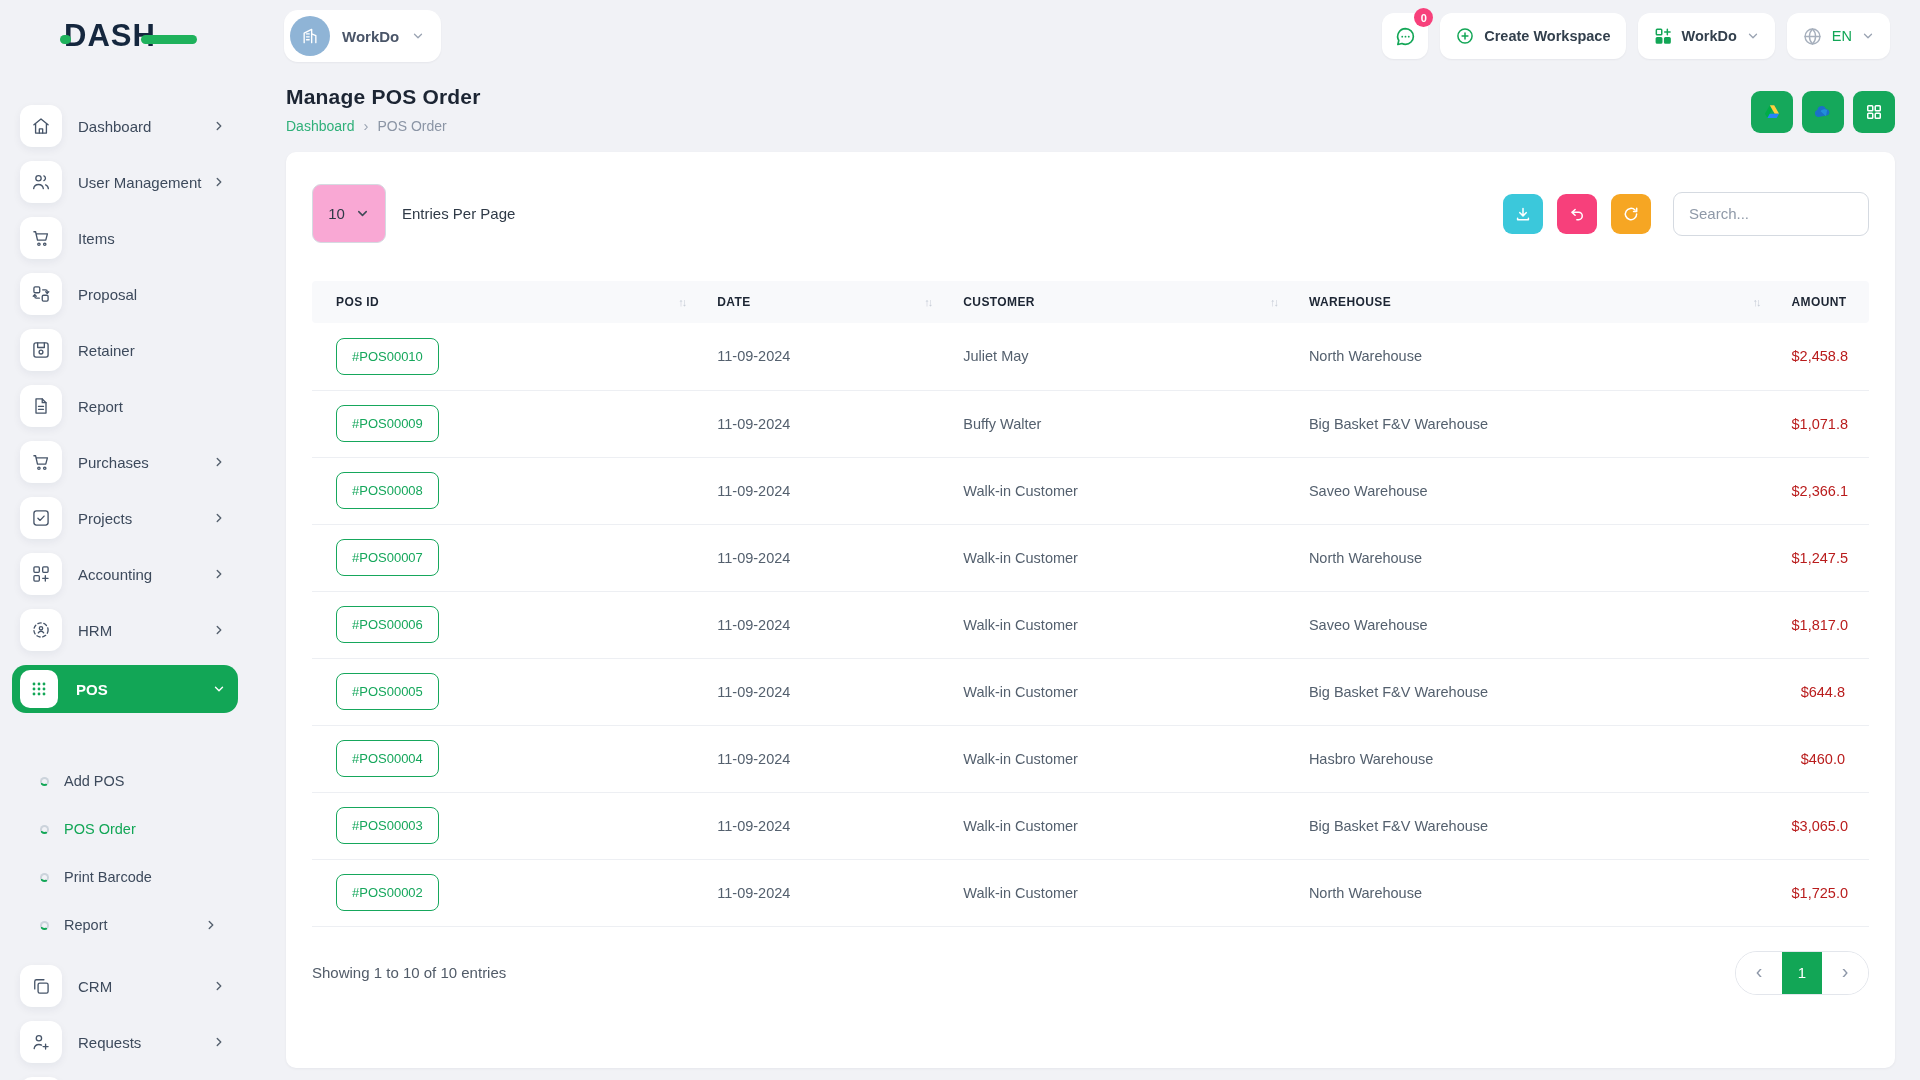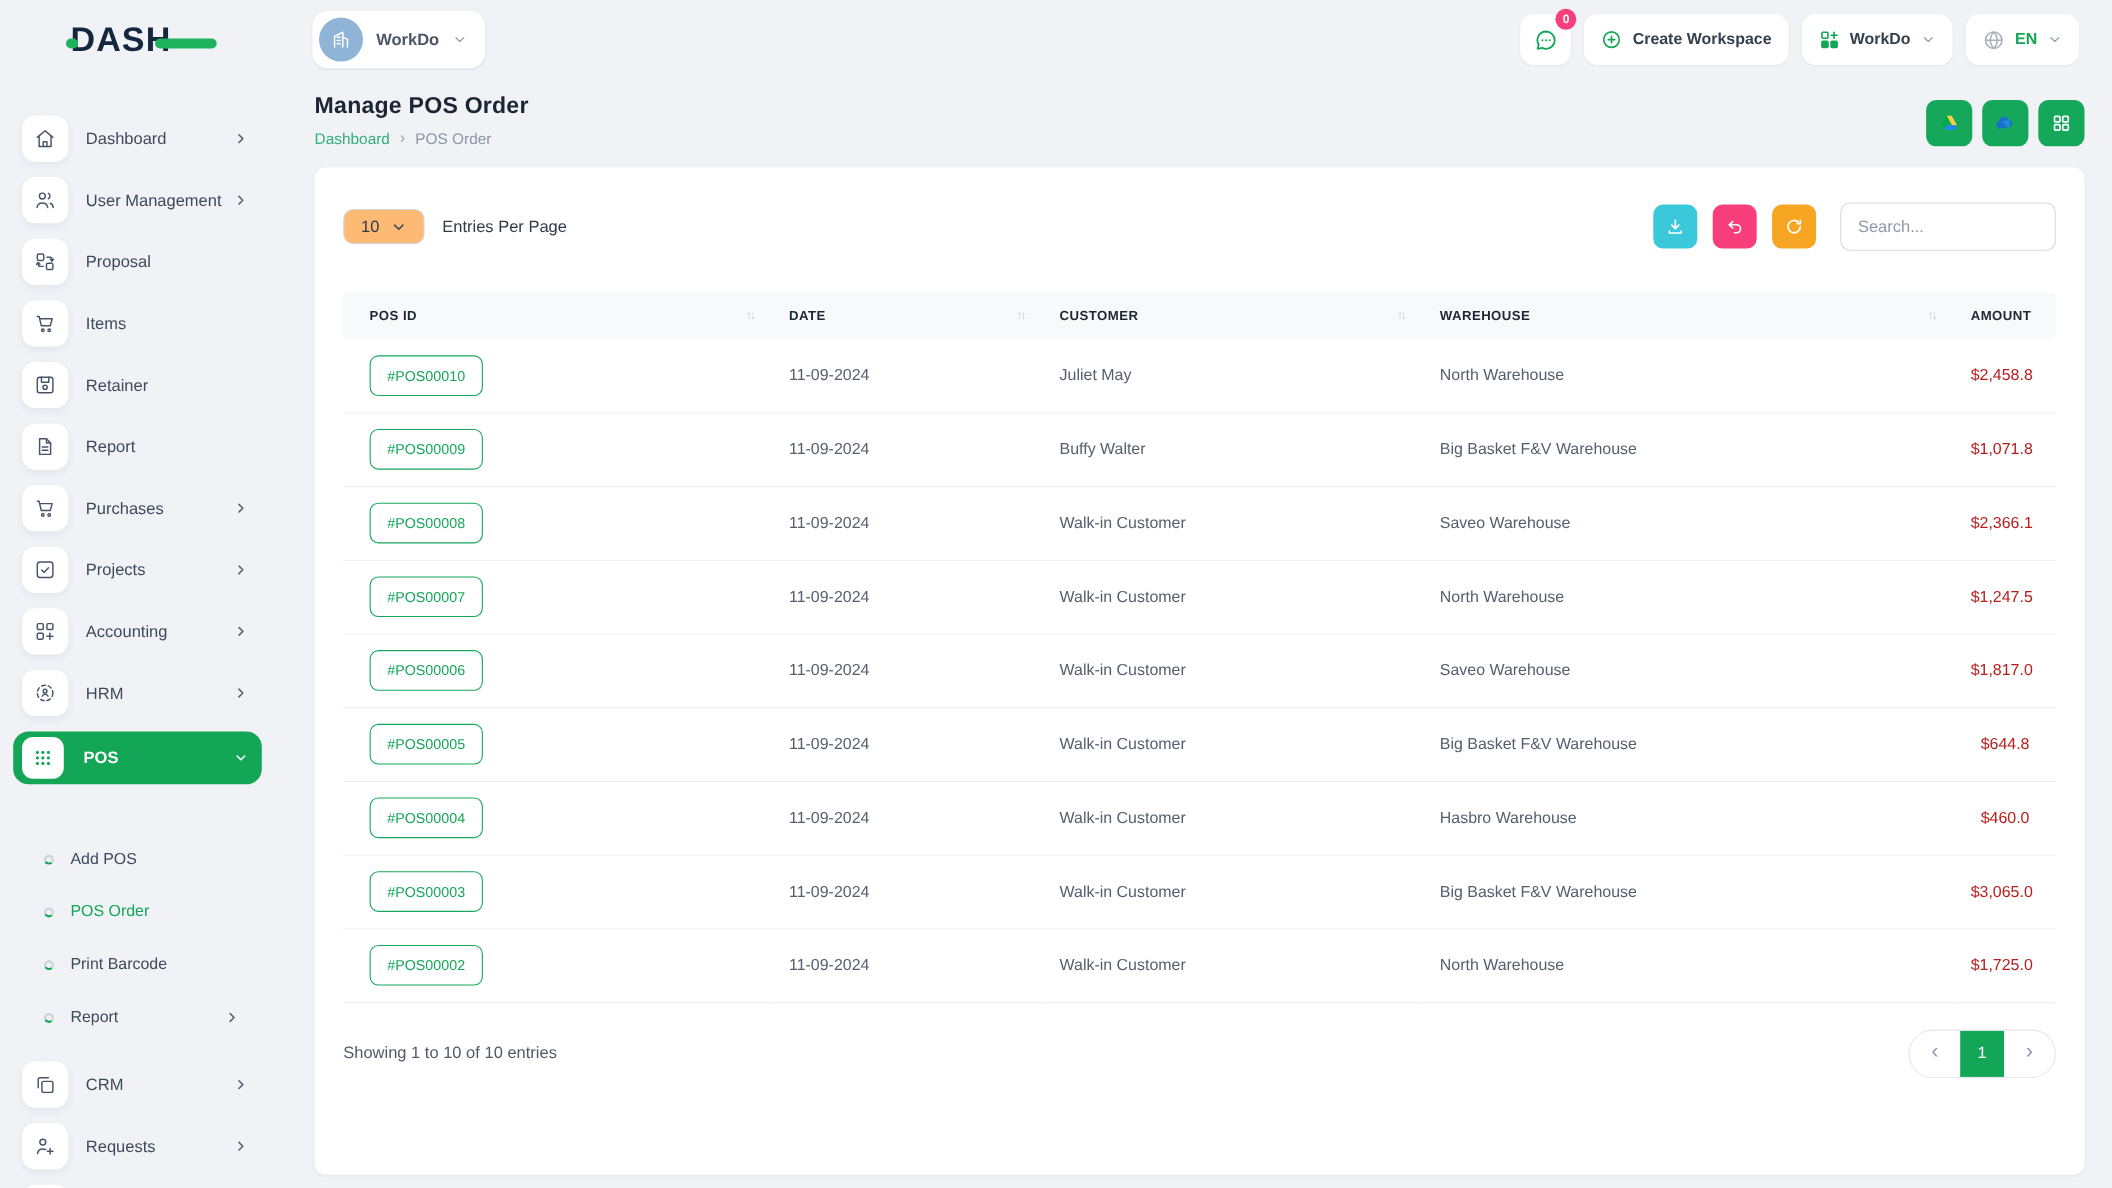--- a/index.html
+++ b/index.html
@@ -13,21 +13,21 @@
   .logo-text { font-size:31px; font-weight:800; letter-spacing:1px; color:#15273e; }
   .logo-bar { position:absolute; left:77px; top:19px; width:56px; height:9px; border-radius:5px; background:#1fb25c; }
   .ws-pill { margin-left:92px; height:52px; background:#fff; border-radius:14px; display:flex; align-items:center; gap:12px; padding:6px 16px 6px 6px; box-shadow:0 1px 2px rgba(15,25,40,.05); cursor:pointer; }
   .ws-avatar { width:40px; height:40px; border-radius:50%; background:#8fb4d6; display:grid; place-items:center; color:#fff; }
   .ws-label { font-size:15px; font-weight:600; color:#4a5568; }
   .chev { display:inline-flex; color:#9aa3b2; }
   .topbar-right { margin-left:auto; display:flex; align-items:center; gap:12px; }
   .icon-btn { position:relative; width:46px; height:46px; border:none; background:#fff; border-radius:12px; display:grid; place-items:center; color:#12a656; cursor:pointer; box-shadow:0 1px 2px rgba(15,25,40,.05); }
   .chat-badge { position:absolute; top:-5px; right:-5px; min-width:19px; height:19px; border-radius:10px; background:#f7407b; color:#fff; font-size:11px; font-weight:700; display:grid; place-items:center; padding:0 4px; }
   .pill { height:46px; border:none; background:#fff; border-radius:12px; display:flex; align-items:center; gap:9px; padding:0 15px; font-size:14.5px; font-weight:600; color:#33404d; cursor:pointer; box-shadow:0 1px 2px rgba(15,25,40,.05); font-family:inherit; }
-  .pill .lang { color:#12a656; font-weight:700; }
+  .pill .lang { color:#12a656; font-weight:400; }
   .green-ic { color:#12a656; display:inline-flex; }
   .gray-ic { color:#a7b0bd; display:inline-flex; }
 
   
   .shell { display:flex; align-items:flex-start; }
   .sidebar { width:250px; flex:0 0 250px; padding:33px 12px 0 12px; }
   .main { flex:1; padding:13px 25px 0 36px; }
 
   
   .nav-item { height:42px; margin-bottom:14px; display:flex; align-items:center; padding:0 6px 0 8px; border-radius:14px; cursor:pointer; }
@@ -53,21 +53,21 @@
   .bc-link { color:#2fb079; text-decoration:none; cursor:pointer; }
   .bc-sep { color:#9aa3b2; font-size:15px; }
   .bc-cur { color:#8b95a5; }
   .head-actions { display:flex; gap:9px; margin-top:6px; }
   .ga { width:42px; height:42px; border:none; border-radius:9px; background:#15a85b; display:grid; place-items:center; cursor:pointer; color:#fff; }
 
   
   .card { margin-top:18px; background:#fff; border-radius:10px; box-shadow:0 1px 3px rgba(16,24,40,.05); padding:32px 26px 20px 26px; height:916px; }
   .card-controls { display:flex; align-items:center; justify-content:space-between; margin-bottom:38px; }
   .controls-left { display:flex; align-items:center; gap:16px; }
-  .select { width:74px; height:32px; border:1px solid #d5dae1; border-radius:9px; background:#fdba74; display:flex; align-items:center; justify-content:center; gap:10px; font-size:15px; color:#2f3a47; cursor:pointer; }
+  .select { width:74px; height:59px; border:1px solid #d5dae1; border-radius:9px; background:#f9a8d4; display:flex; align-items:center; justify-content:center; gap:10px; font-size:15px; color:#2f3a47; cursor:pointer; }
   .select .chev { color:#3f4a57; }
   .entries-label { font-size:15px; color:#2f3a47; }
   .controls-right { display:flex; align-items:center; gap:14px;padding-left:30px; }
   .tool { width:40px; height:40px; border:none; border-radius:9px; display:grid; place-items:center; color:#fff; cursor:pointer; }
   .tool.teal { background:#3bc8db; }
   .tool.pink { background:#f7407b; }
   .tool.orange { background:#f6a623; }
   .search { width:196px; height:44px; margin-left:8px; border:1px solid #d5dae1; border-radius:9px; padding:0 15px; font-size:15px; color:#3d4a5c; font-family:inherit; outline:none; background:#fff; }
   .search::placeholder { color:#8f99a8; }
 
@@ -209,39 +209,39 @@
           <span class="nav-label">User Management</span>
           <span class="nav-chev">
             <svg width="14" height="14" viewBox="0 0 24 24" fill="none" stroke="currentColor" stroke-width="2.4" stroke-linecap="round" stroke-linejoin="round">
               <path d="M9 6l6 6-6 6"></path>
             </svg>
           </span>
         </div>
         <div class="nav-item">
           <span class="nav-icon">
             <svg width="20" height="20" viewBox="0 0 24 24" fill="none" stroke="currentColor" stroke-width="1.6" stroke-linecap="round" stroke-linejoin="round">
+              <circle cx="9.5" cy="19.5" r="1.4"></circle>
+              <circle cx="16.5" cy="19.5" r="1.4"></circle>
+              <path d="M3.5 4.5h2l2.3 10h9.9l2-7.5H6"></path>
+            </svg>
+          </span>
+          <span class="nav-label">Items</span>
+        </div>
+        <div class="nav-item">
+          <span class="nav-icon">
+            <svg width="20" height="20" viewBox="0 0 24 24" fill="none" stroke="currentColor" stroke-width="1.6" stroke-linecap="round" stroke-linejoin="round">
               <rect x="3.5" y="3.5" width="7" height="7" rx="1.5"></rect>
               <rect x="13.5" y="13.5" width="7" height="7" rx="1.5"></rect>
               <path d="M14 7h3.5a2 2 0 0 1 2 2v2"></path>
               <path d="M17.7 9.3l1.8 1.9 1.8-1.9"></path>
               <path d="M10 17H6.5a2 2 0 0 1-2-2v-2"></path>
               <path d="M6.3 14.7l-1.8-1.9-1.8 1.9"></path>
             </svg>
           </span>
           <span class="nav-label">Proposal</span>
-        </div>
-        <div class="nav-item">
-          <span class="nav-icon">
-            <svg width="20" height="20" viewBox="0 0 24 24" fill="none" stroke="currentColor" stroke-width="1.6" stroke-linecap="round" stroke-linejoin="round">
-              <circle cx="9.5" cy="19.5" r="1.4"></circle>
-              <circle cx="16.5" cy="19.5" r="1.4"></circle>
-              <path d="M3.5 4.5h2l2.3 10h9.9l2-7.5H6"></path>
-            </svg>
-          </span>
-          <span class="nav-label">Items</span>
         </div>
         <div class="nav-item">
           <span class="nav-icon">
             <svg width="20" height="20" viewBox="0 0 24 24" fill="none" stroke="currentColor" stroke-width="1.6" stroke-linecap="round" stroke-linejoin="round">
               <rect x="3.5" y="3.5" width="17" height="17" rx="2.5"></rect>
               <path d="M8 3.5V9h8V3.5"></path>
               <circle cx="12" cy="14.5" r="2.3"></circle>
             </svg>
           </span>
           <span class="nav-label">Retainer</span>

